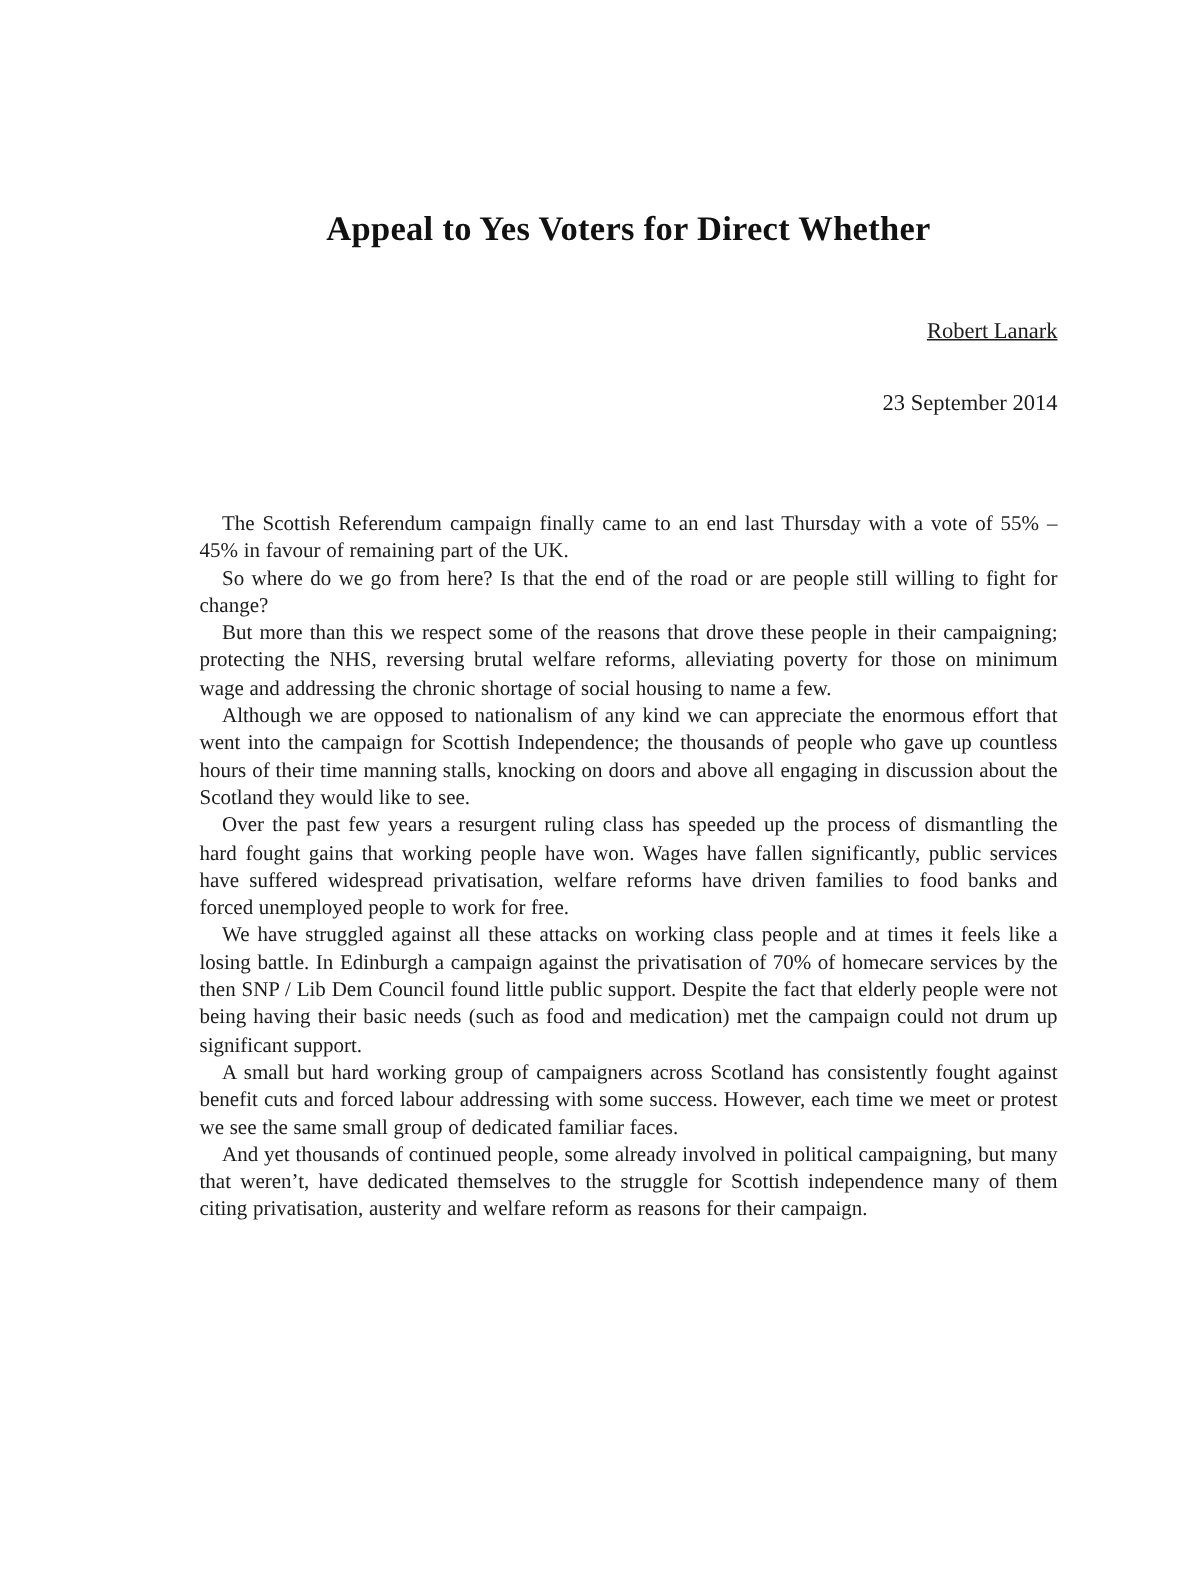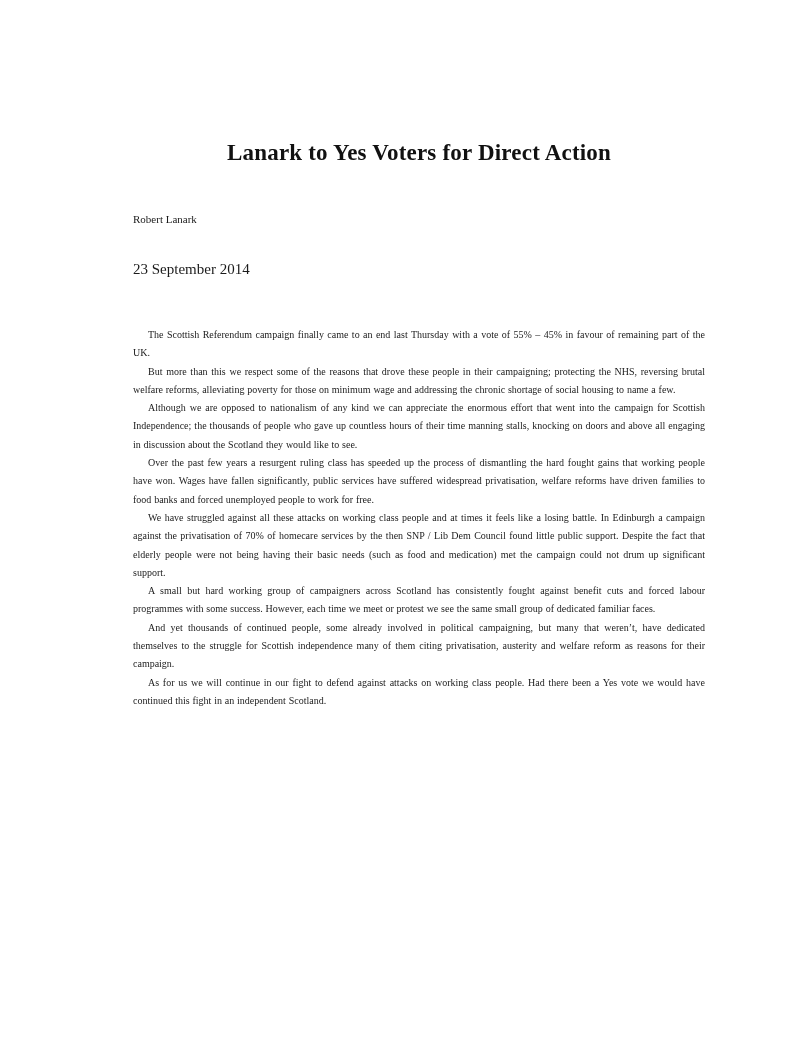--- a/index.html
+++ b/index.html
@@ -26,59 +26,60 @@
     font-size: 23px;
     font-weight: 700;
     letter-spacing: 0.2px;
     color: #111111;
   }
   .doc-author {
     position: absolute;
     top: 213px;
     left: 133px;
     width: 572px;
-    text-align: left;
-    font-size: 11px;
+    text-align: right;
+    font-size: 15px;
+    text-decoration: underline;
   }
   .doc-date {
     position: absolute;
     top: 261px;
     left: 133px;
     width: 572px;
-    text-align: left;
+    text-align: right;
     font-size: 15px;
   }
   .doc-body {
     position: absolute;
-    top: 326px;
+    top: 341px;
     left: 133px;
     width: 572px;
-    font-size: 10px;
+    font-size: 14px;
     line-height: 18.3px;
     text-align: justify;
   }
   .doc-body p {
     margin: 0;
     padding: 0;
     text-indent: 15px;
     hyphens: auto;
     -webkit-hyphens: auto;
     word-spacing: 0.3px;
   }
 </style>
 </head>
 <body>
 
 <div class="page">
-  <h1 class="doc-title">Lanark to Yes Voters for Direct Action</h1>
+  <h1 class="doc-title">Appeal to Yes Voters for Direct Whether</h1>
   <div class="doc-author">Robert Lanark</div>
   <div class="doc-date">23 September 2014</div>
   <div class="doc-body">
       <p>The Scottish Referendum campaign finally came to an end last Thursday with a vote of 55% – 45% in favour of remaining part of the UK.</p>
+      <p>So where do we go from here? Is that the end of the road or are people still willing to fight for change?</p>
       <p>But more than this we respect some of the reasons that drove these people in their campaigning; protecting the NHS, reversing brutal welfare reforms, alleviating poverty for those on minimum wage and addressing the chronic shortage of social housing to name a few.</p>
       <p>Although we are opposed to nationalism of any kind we can appreciate the enormous effort that went into the campaign for Scottish Independence; the thousands of people who gave up countless hours of their time manning stalls, knocking on doors and above all engaging in discussion about the Scotland they would like to see.</p>
       <p>Over the past few years a resurgent ruling class has speeded up the process of dismantling the hard fought gains that working people have won. Wages have fallen significantly, public services have suffered widespread privatisation, welfare reforms have driven families to food banks and forced unemployed people to work for free.</p>
       <p>We have struggled against all these attacks on working class people and at times it feels like a losing battle. In Edinburgh a campaign against the privatisation of 70% of homecare services by the then SNP / Lib Dem Council found little public support. Despite the fact that elderly people were not being having their basic needs (such as food and medication) met the campaign could not drum up significant support.</p>
-      <p>A small but hard working group of campaigners across Scotland has consistently fought against benefit cuts and forced labour programmes with some success. However, each time we meet or protest we see the same small group of dedicated familiar faces.</p>
+      <p>A small but hard working group of campaigners across Scotland has consistently fought against benefit cuts and forced labour addressing with some success. However, each time we meet or protest we see the same small group of dedicated familiar faces.</p>
       <p>And yet thousands of continued people, some already involved in political campaigning, but many that weren’t, have dedicated themselves to the struggle for Scottish independence many of them citing privatisation, austerity and welfare reform as reasons for their campaign.</p>
-      <p>As for us we will continue in our fight to defend against attacks on working class people. Had there been a Yes vote we would have continued this fight in an independent Scotland.</p>
     </div>
 </div>
 
 </body></html>

